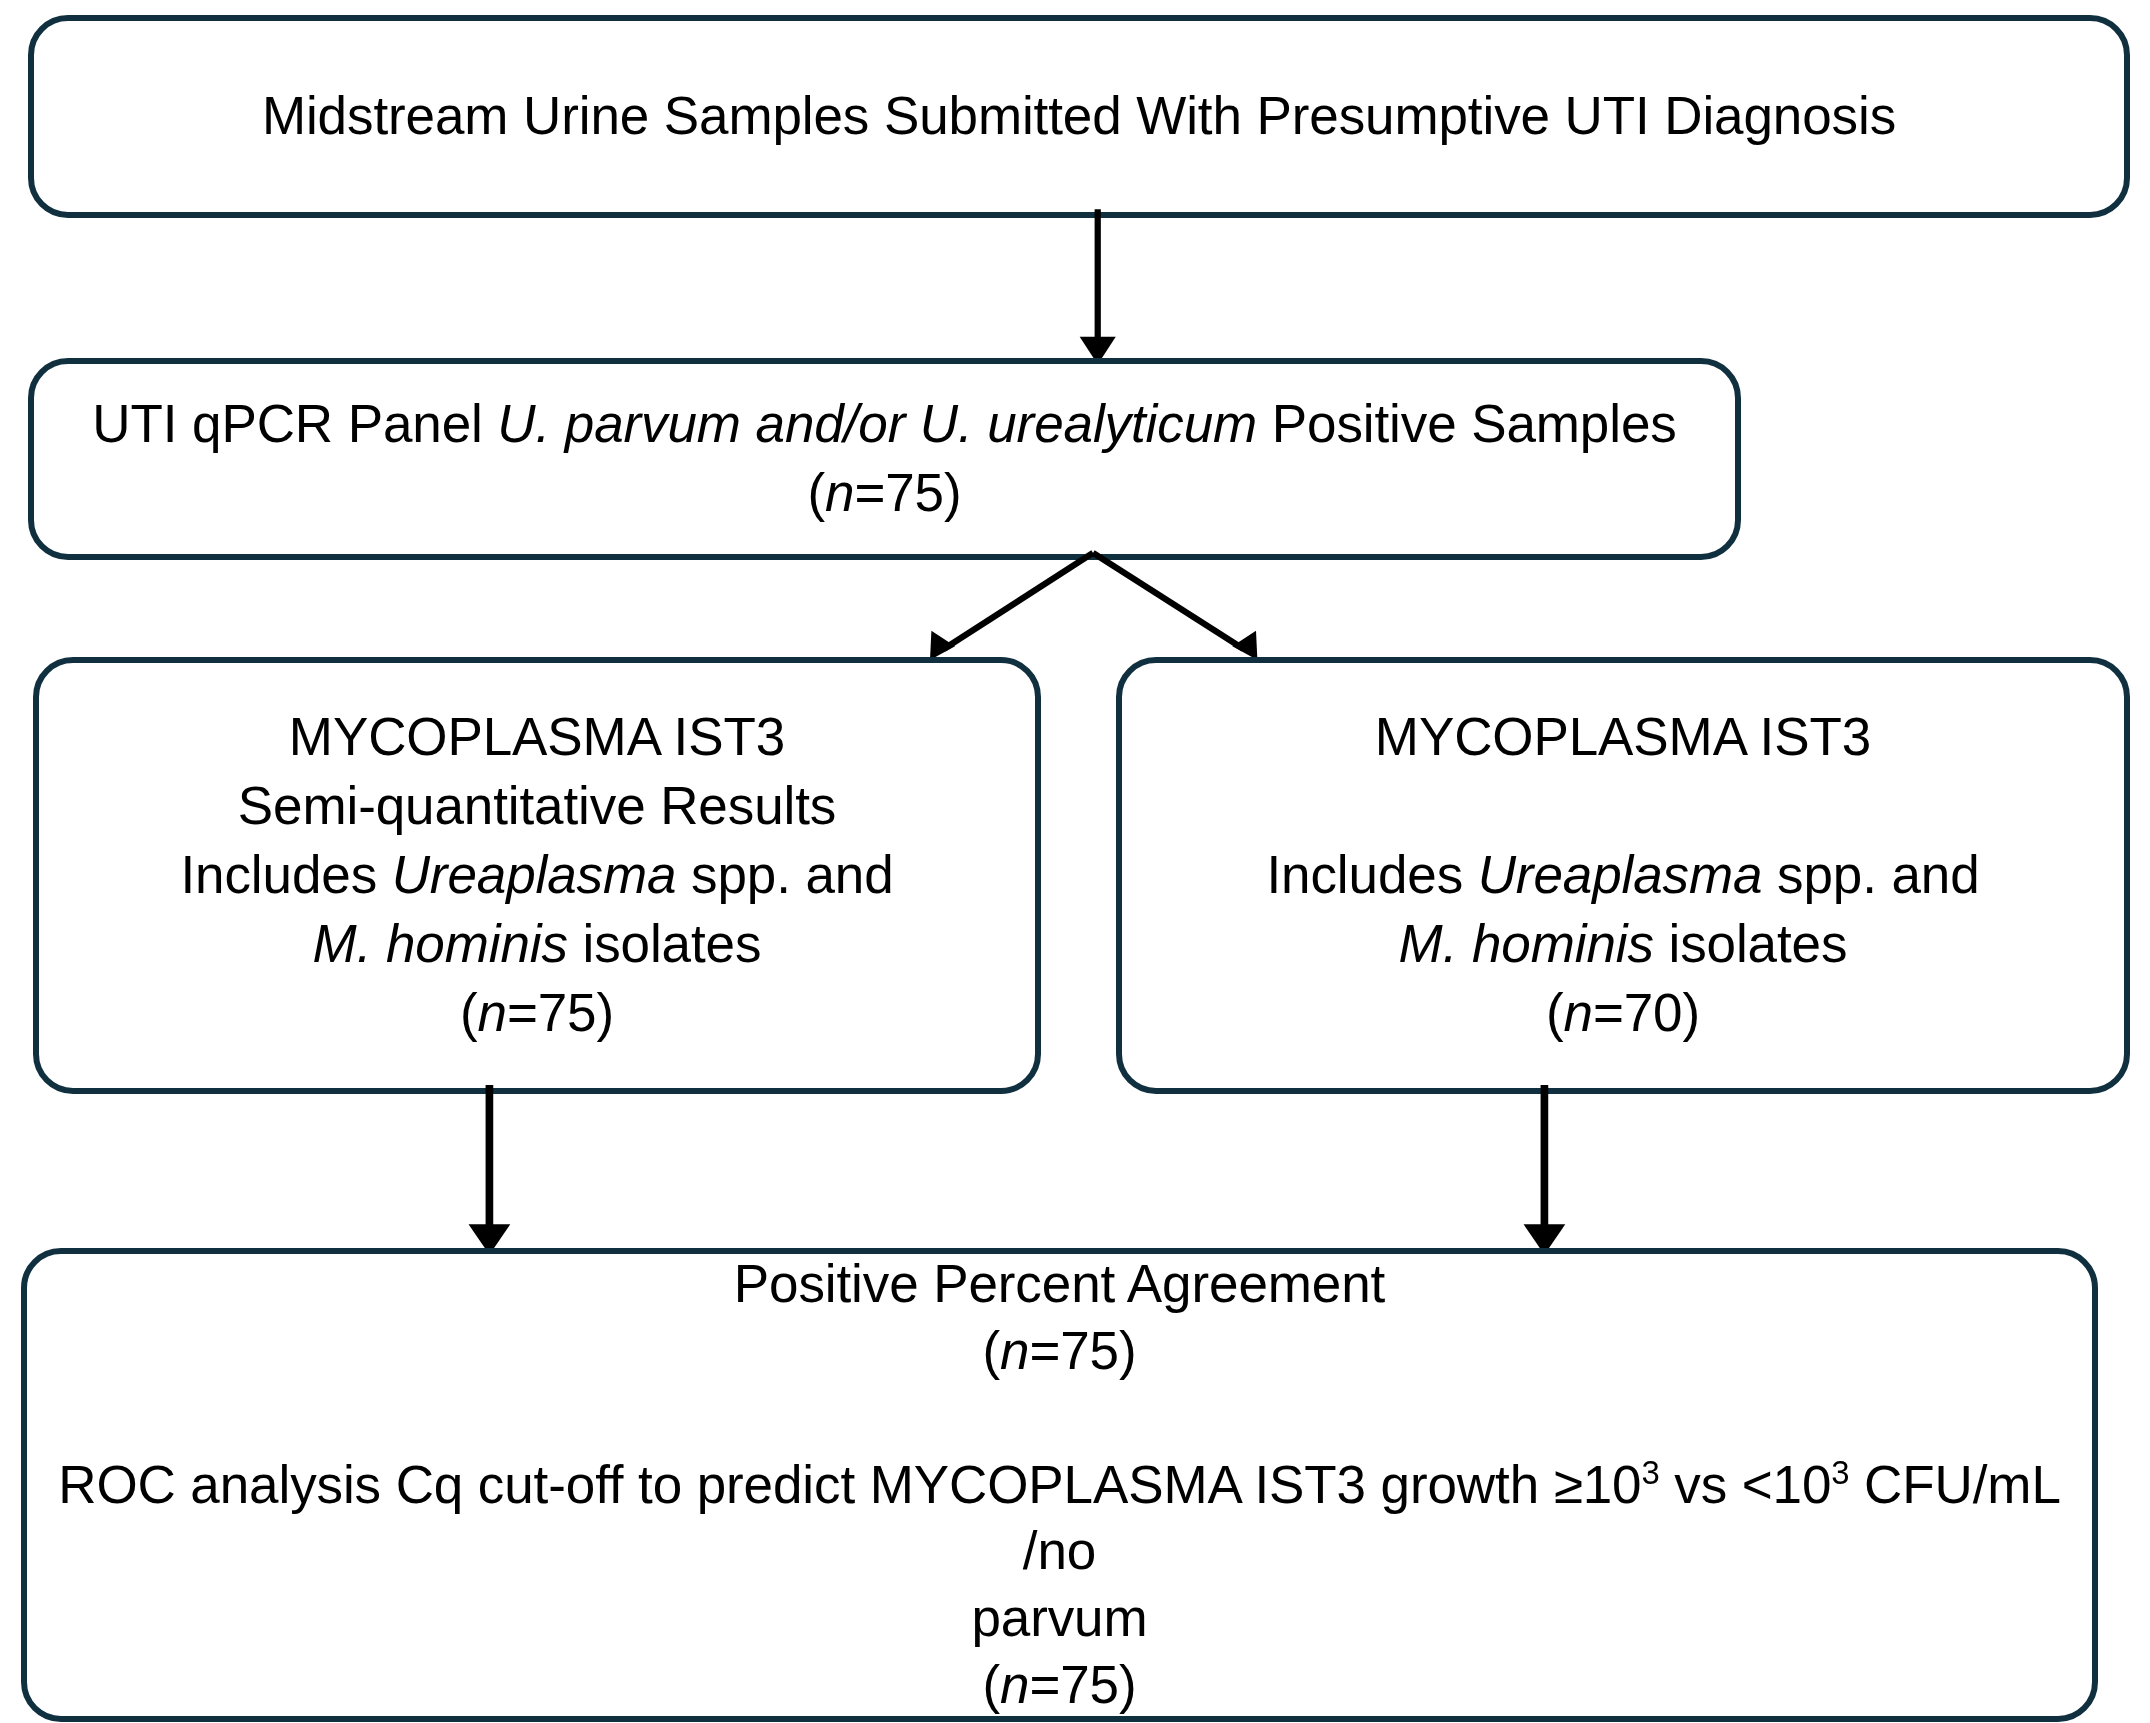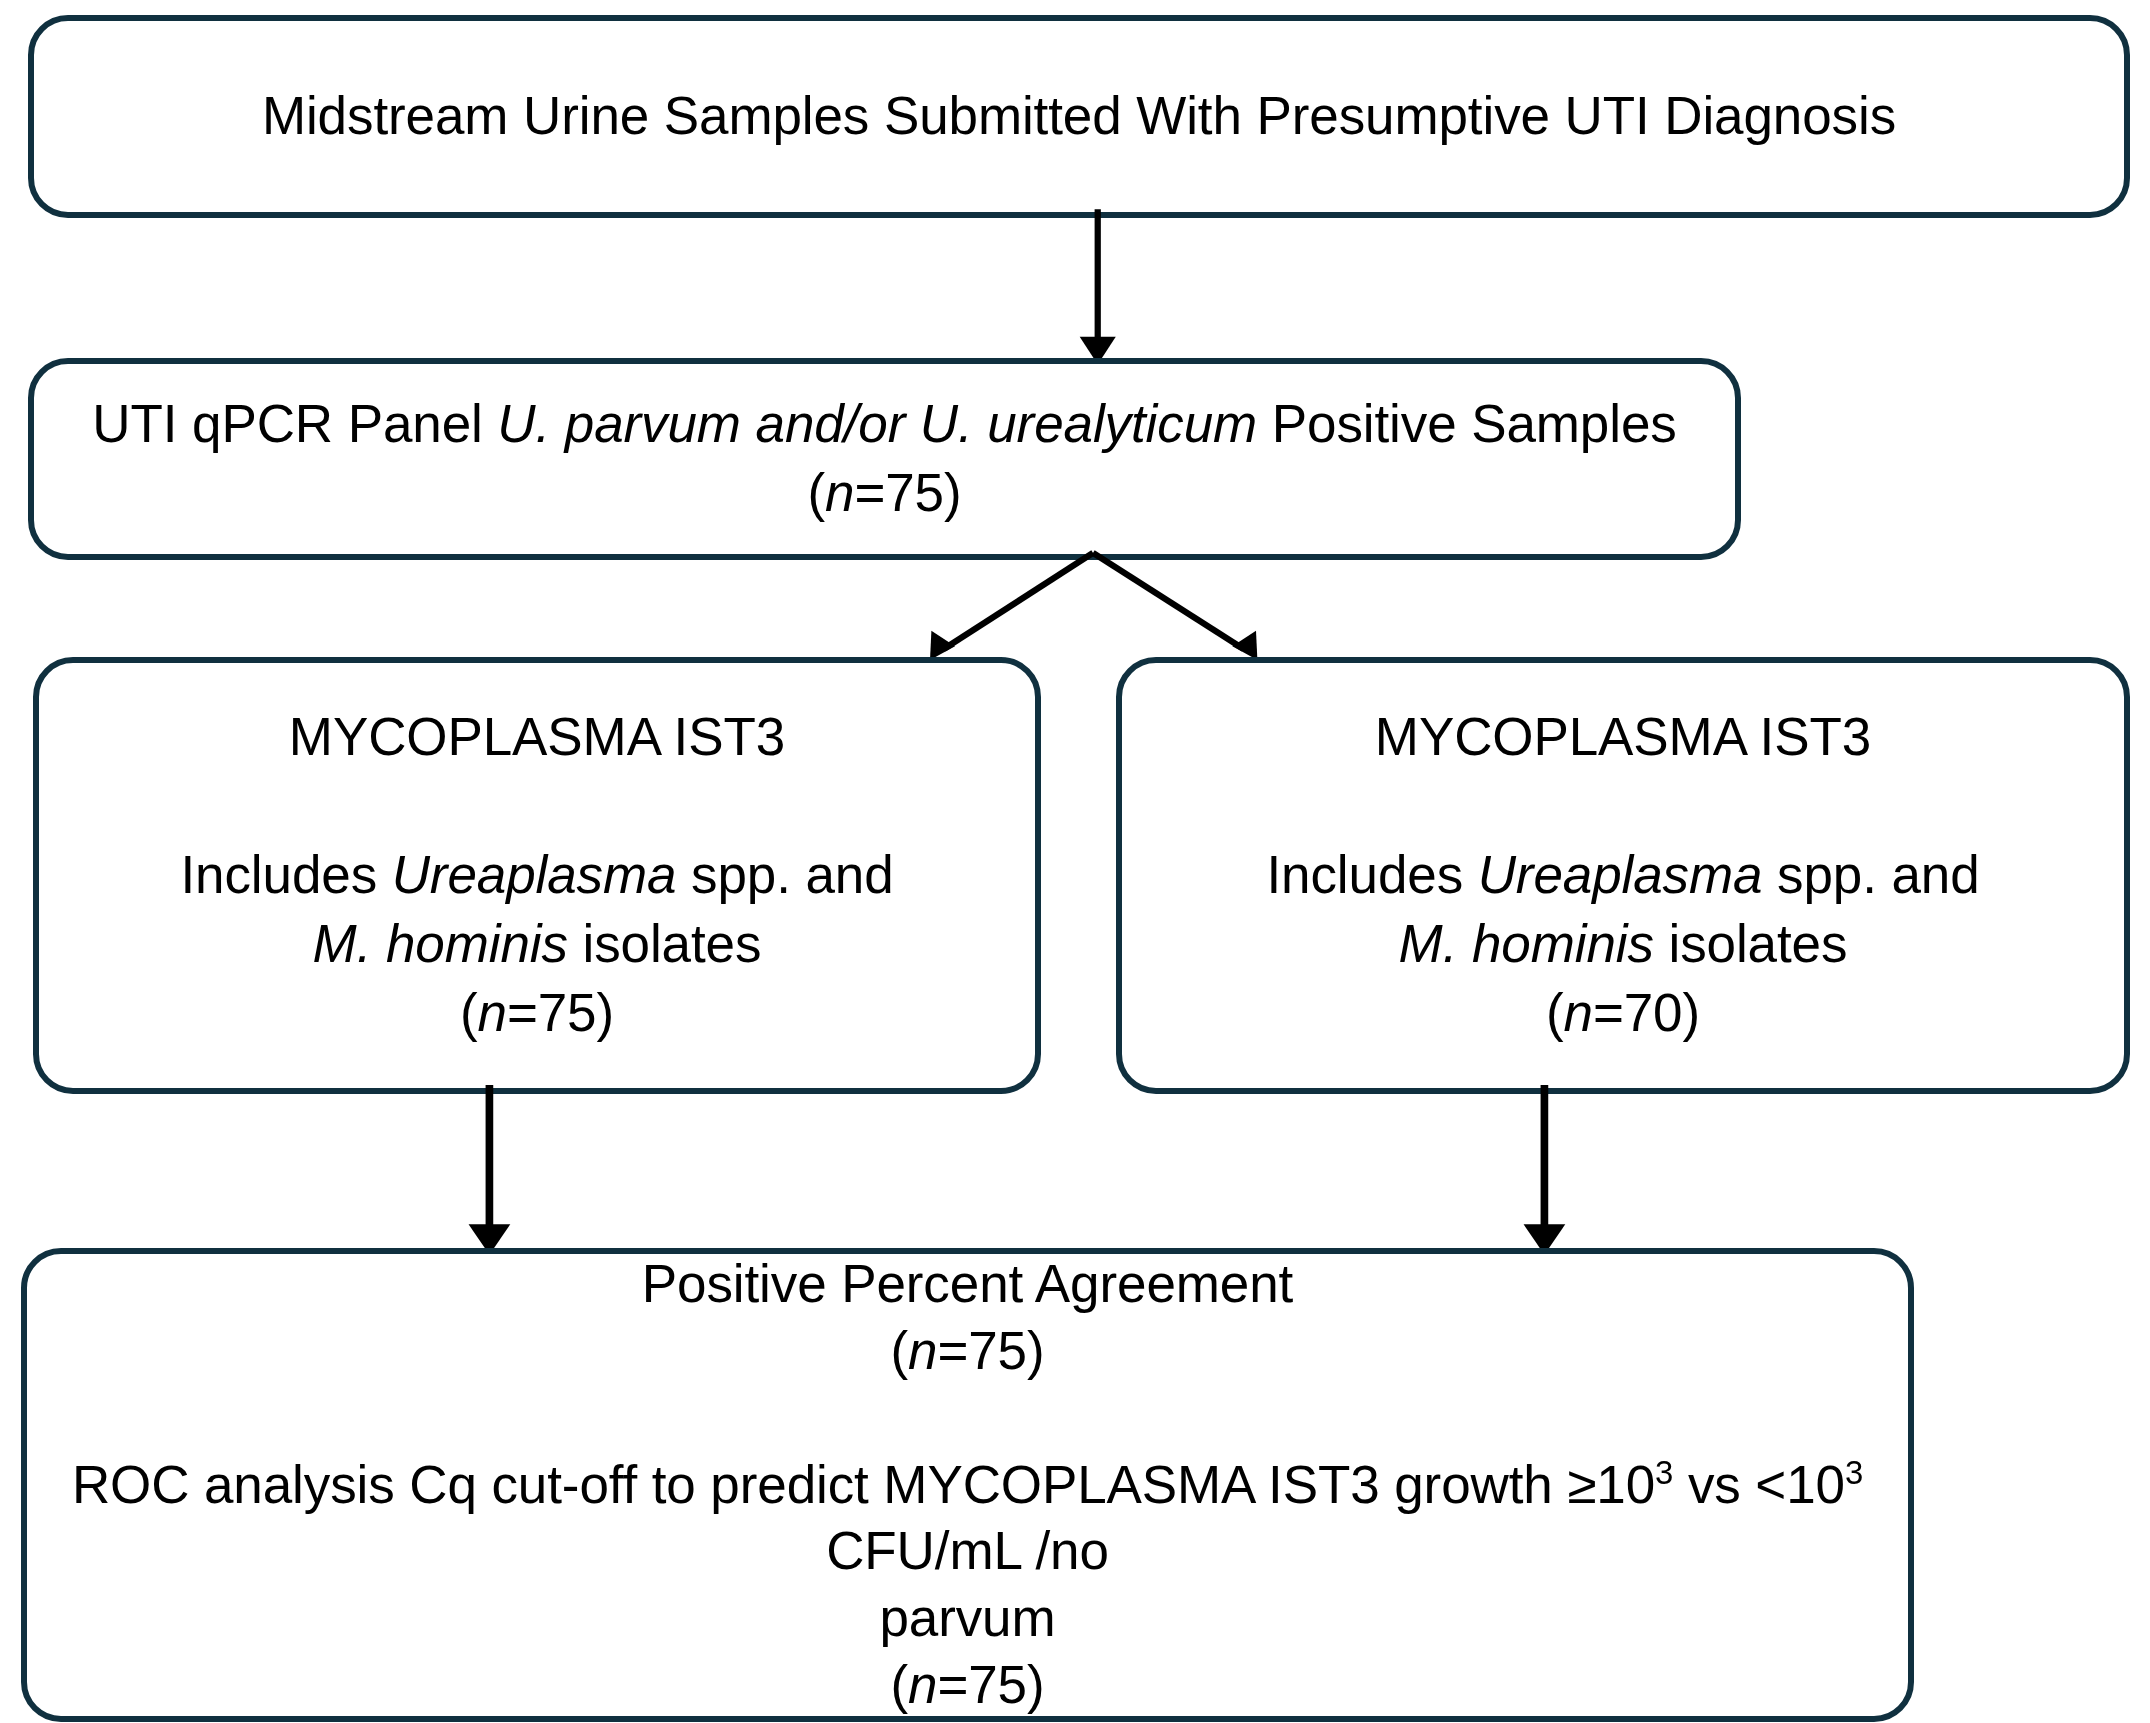--- a/index.html
+++ b/index.html
@@ -41,21 +41,21 @@
   .node-text sup {
     font-size: 0.62em;
     vertical-align: super;
     line-height: 0;
   }
   
   #node-top      { left: 28px;   top: 15.3px;   width: 2102px; height: 203px; }
   #node-qpcr     { left: 28px;   top: 358px;  width: 1713px; height: 202px; }
   #node-semi     { left: 33px;   top: 657px;  width: 1008px; height: 437px; }
   #node-abr      { left: 1116px; top: 657px;  width: 1014px; height: 437px; }
-  #node-bottom   { left: 21px;   top: 1248px; width: 1893px; height: 474px; }
+  #node-bottom   { left: 21px;   top: 1248px; width: 2077px; height: 474px; }
 
   #node-bottom .node-text { line-height: 1.26; }
 
   
   .conn {
     position: absolute;
     pointer-events: none;
   }
   #conn-top-qpcr { left: 1045px; top: 209px;  width: 111px; height: 160px; }
   #conn-split    { left: 891px; top: 550px;  width: 404px; height: 122px; }
@@ -81,21 +81,21 @@
   </div>
 
   <svg class="conn" id="conn-split" viewBox="0 0 580 175">
     <line x1="290" y1="4" x2="76" y2="142" stroke="#000000" stroke-width="9"></line>
     <polygon points="56,158 58,116 92,138" fill="#000000"></polygon>
     <line x1="290" y1="4" x2="506" y2="142" stroke="#000000" stroke-width="9"></line>
     <polygon points="526,158 490,138 524,116" fill="#000000"></polygon>
   </svg>
 
   <div class="node" id="node-semi">
-    <div class="node-text"><span>MYCOPLASMA IST3</span><br><br><span>Includes </span><i>Ureaplasma</i><span> spp. and</span><br><i>M. hominis</i><span> isolates</span><br>(<i>n</i><span>=75</span>)</div>
+    <div class="node-text"><span>MYCOPLASMA IST3</span><br><span>Semi-quantitative Results</span><br><span>Includes </span><i>Ureaplasma</i><span> spp. and</span><br><i>M. hominis</i><span> isolates</span><br>(<i>n</i><span>=75</span>)</div>
   </div>
 
   <div class="node" id="node-abr">
     <div class="node-text"><span>MYCOPLASMA IST3</span><br><br><span>Includes </span><i>Ureaplasma</i><span> spp. and</span><br><i>M. hominis</i><span> isolates</span><br>(<i>n</i><span>=70</span>)</div>
   </div>
 
   <svg class="conn" id="conn-semi-bot" viewBox="0 0 130 250">
     <line x1="62" y1="0" x2="62" y2="214" stroke="#000000" stroke-width="11"></line>
     <polygon points="62,244 32,200 92,200" fill="#000000"></polygon>
   </svg>

